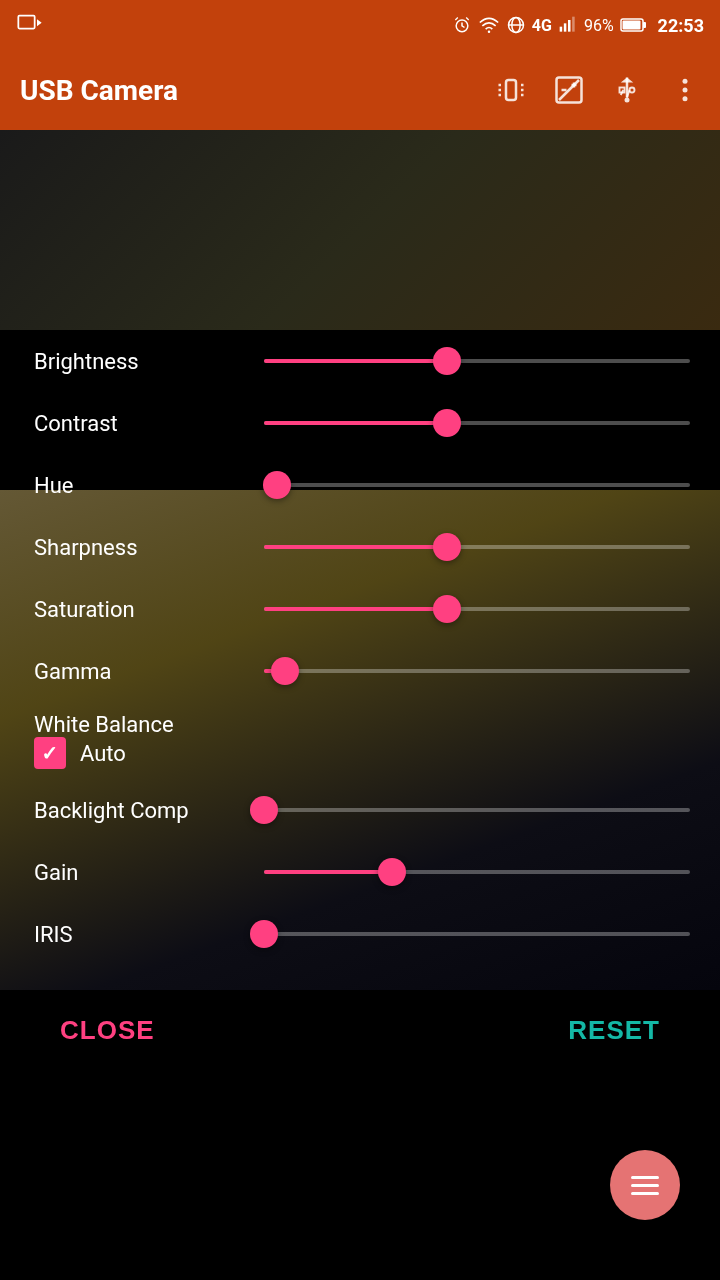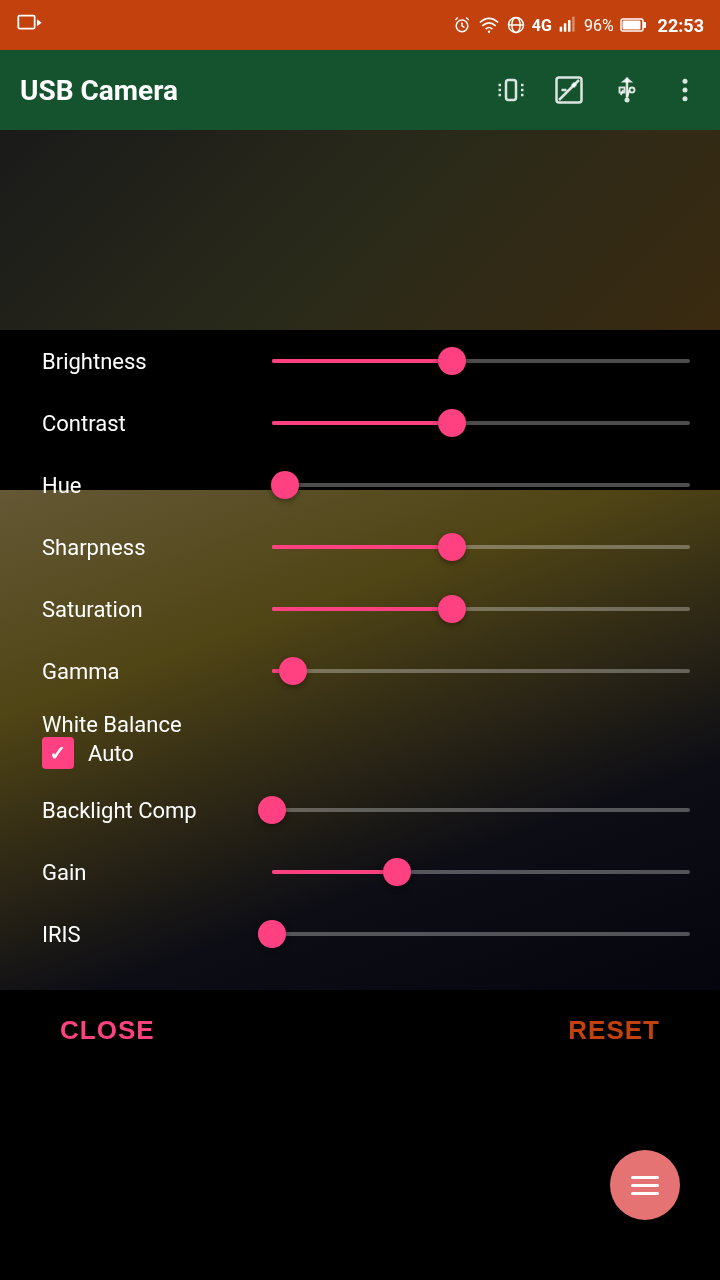--- a/index.html
+++ b/index.html
@@ -32,21 +32,21 @@
       align-items: center;
       gap: 6px;
       font-size: 14px;
       color: #fff;
     }
 
     
     .app-bar {
       width: 720px;
       height: 80px;
-      background: #14532d;
+      background: #c2410c;
       display: flex;
       align-items: center;
       padding: 0 20px;
       gap: 20px;
     }
     .app-title {
       color: #fff;
       font-size: 28px;
       font-weight: bold;
       flex: 1;
@@ -68,21 +68,21 @@
     .camera-preview-inner {
       width: 100%;
       height: 100%;
       background: linear-gradient(135deg, #1a1a1a 0%, #2a2a1a 50%, #3a2a10 100%);
     }
 
     
     .settings-panel {
       width: 720px;
       background: rgba(0,0,0,0.85);
-      padding: 0 0 20px 12px;
+      padding: 0 0 20px 4px;
       position: relative;
     }
 
     
     .camera-overlay {
       position: absolute;
       top: 160px;
       left: 0;
       width: 720px;
       height: 500px;
@@ -187,21 +187,21 @@
     .btn-close {
       color: #ff4081;
       font-size: 26px;
       font-weight: bold;
       letter-spacing: 1px;
       background: none;
       border: none;
       cursor: pointer;
     }
     .btn-reset {
-      color: #c2410c;
+      color: #14b8a6;
       font-size: 26px;
       font-weight: bold;
       letter-spacing: 1px;
       background: none;
       border: none;
       cursor: pointer;
     }
 
     
     .fab {

